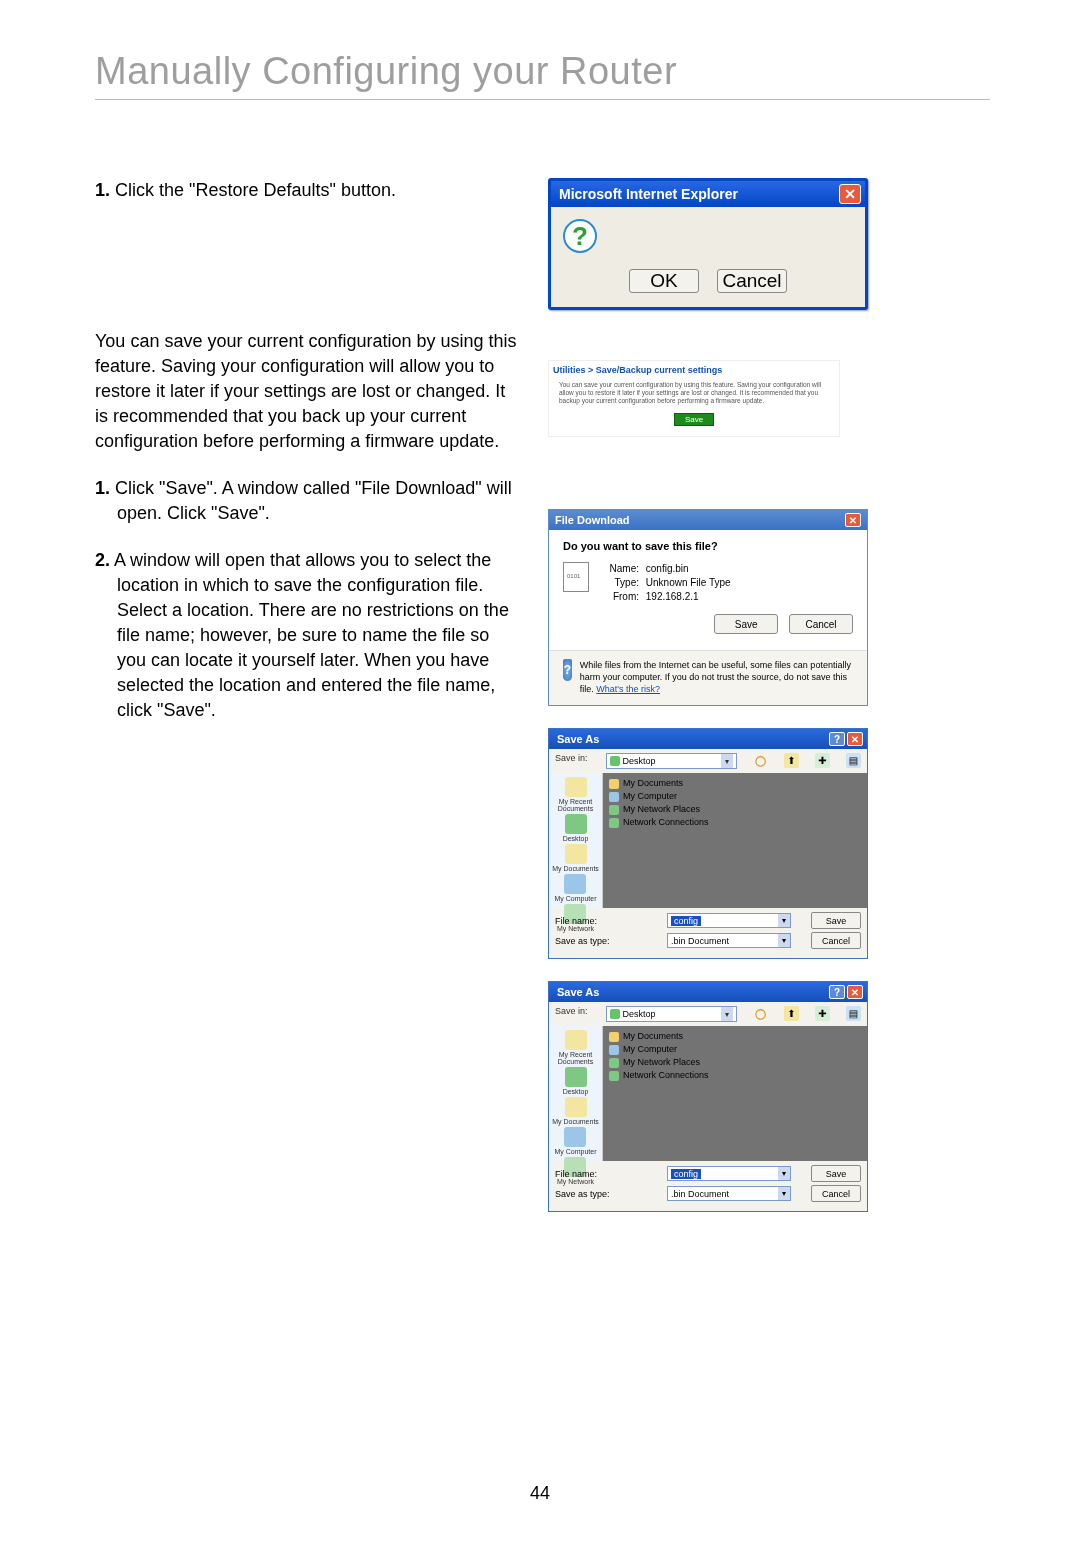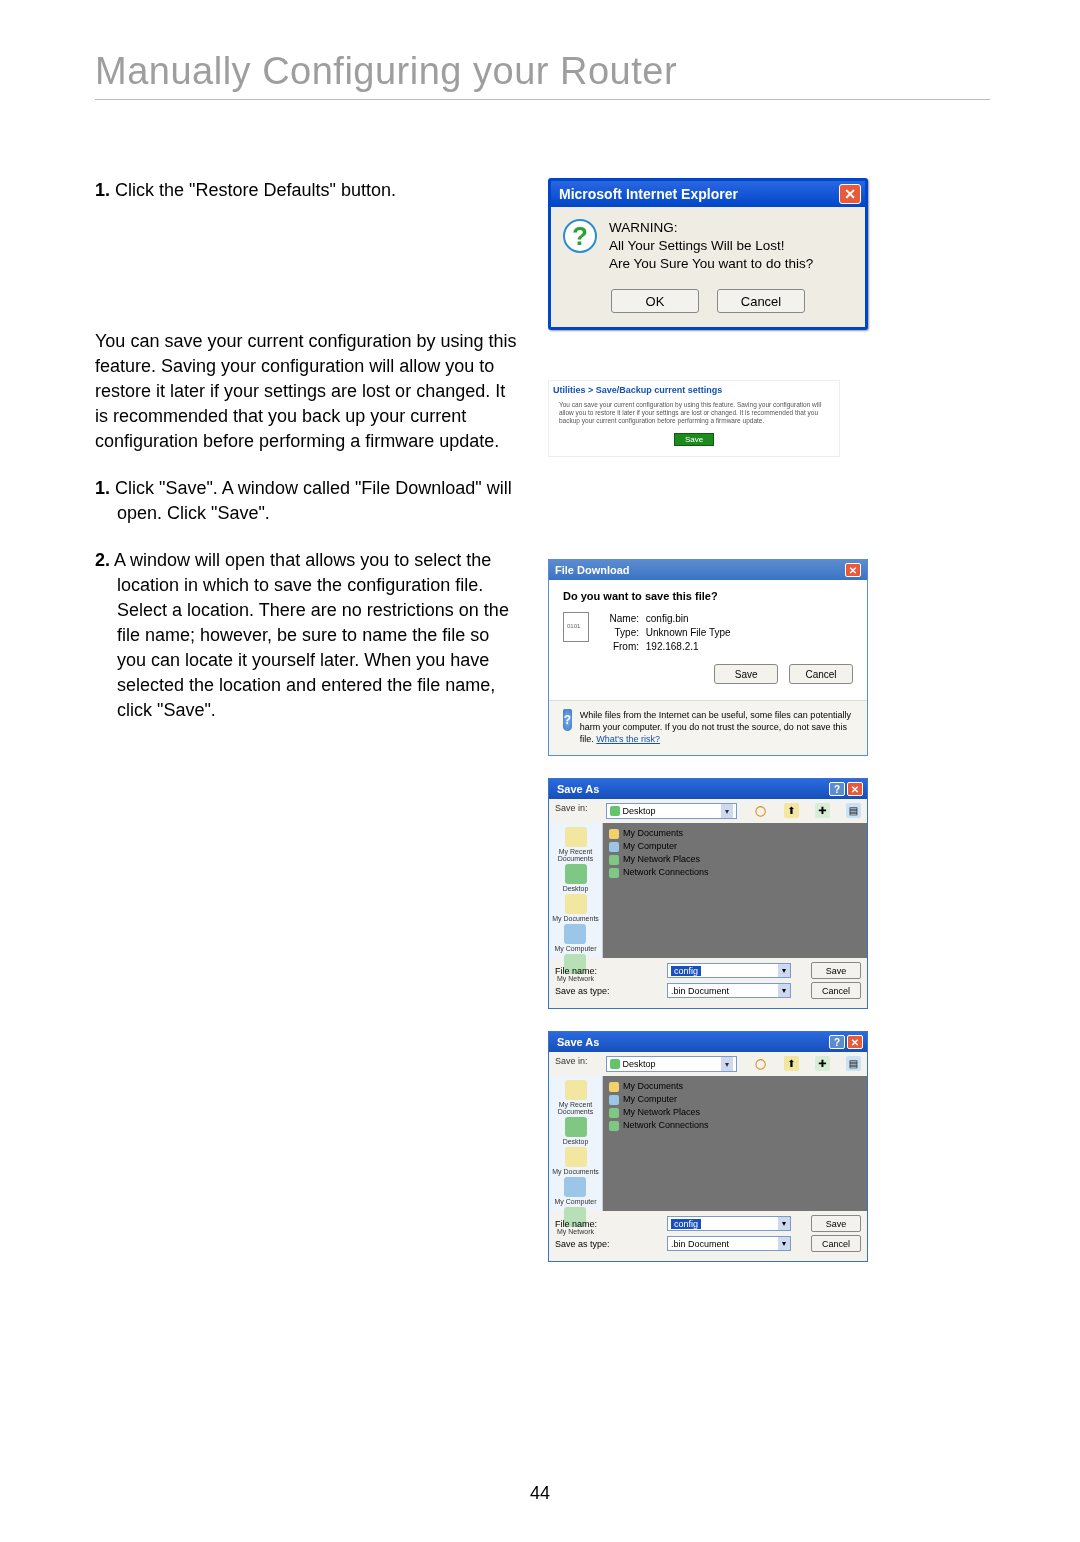--- a/index.html
+++ b/index.html
@@ -108,22 +108,22 @@
     display: flex; align-items: center; justify-content: center;
     color: #2aa336; font-size: 26px; font-weight: bold;
     background: #fff;
   }
   .ie-msg { font-size: 13.5px; line-height: 18px; }
   .ie-buttons {
     display: flex; justify-content: center; gap: 18px;
     padding: 8px 0 14px 0;
   }
   .win-btn {
-    width: 88px; height: 24px;
-    font-size: 13px;
+    width: 70px; height: 24px;
+    font-size: 19px;
     background: #f3f2ec;
     border: 1px solid #888;
     border-radius: 3px;
     cursor: pointer;
   }
 
   
   .router-panel {
     width: 292px;
     background: #fff;
@@ -156,21 +156,21 @@
     border: 1px solid #0e5c0e;
     cursor: pointer;
   }
 
   
   .fd-dialog {
     width: 320px;
     border: 1px solid #5b8cd0;
     font-size: 10px;
     background: #fff;
-    margin-top: 80px;
+    margin-top: 50px;
   }
   .fd-title {
     background: linear-gradient(#5b8cd0, #3a73c5);
     color: #fff;
     font-weight: bold;
     font-size: 11px;
     padding: 3px 6px;
     display: flex; align-items: center;
   }
   .fd-title span:first-child { flex: 1; }
@@ -367,25 +367,20 @@
 
   <div class="right">
 
     <div class="ie-dialog">
       <div class="ie-titlebar">
         <span class="ie-title-text">Microsoft Internet Explorer</span>
         <span class="close-btn">✕</span>
       </div>
       <div class="ie-body">
         <span class="q-icon">?</span>
-        <div class="ie-msg">
-          <span>WARNING:</span><br>
-          <span>All Your Settings Will be Lost!</span><br>
-          <span>Are You Sure You want to do this?</span>
-        </div>
       </div>
       <div class="ie-buttons">
         <button class="win-btn">OK</button>
         <button class="win-btn">Cancel</button>
       </div>
     </div>
 
     <div class="router-panel">
       <div class="router-bc">Utilities &gt; Save/Backup current settings</div>
       <div class="router-desc">You can save your current configuration by using this feature. Saving your configuration will allow you to restore it later if your settings are lost or changed. It is recommended that you backup your current configuration before performing a firmware update.</div>

